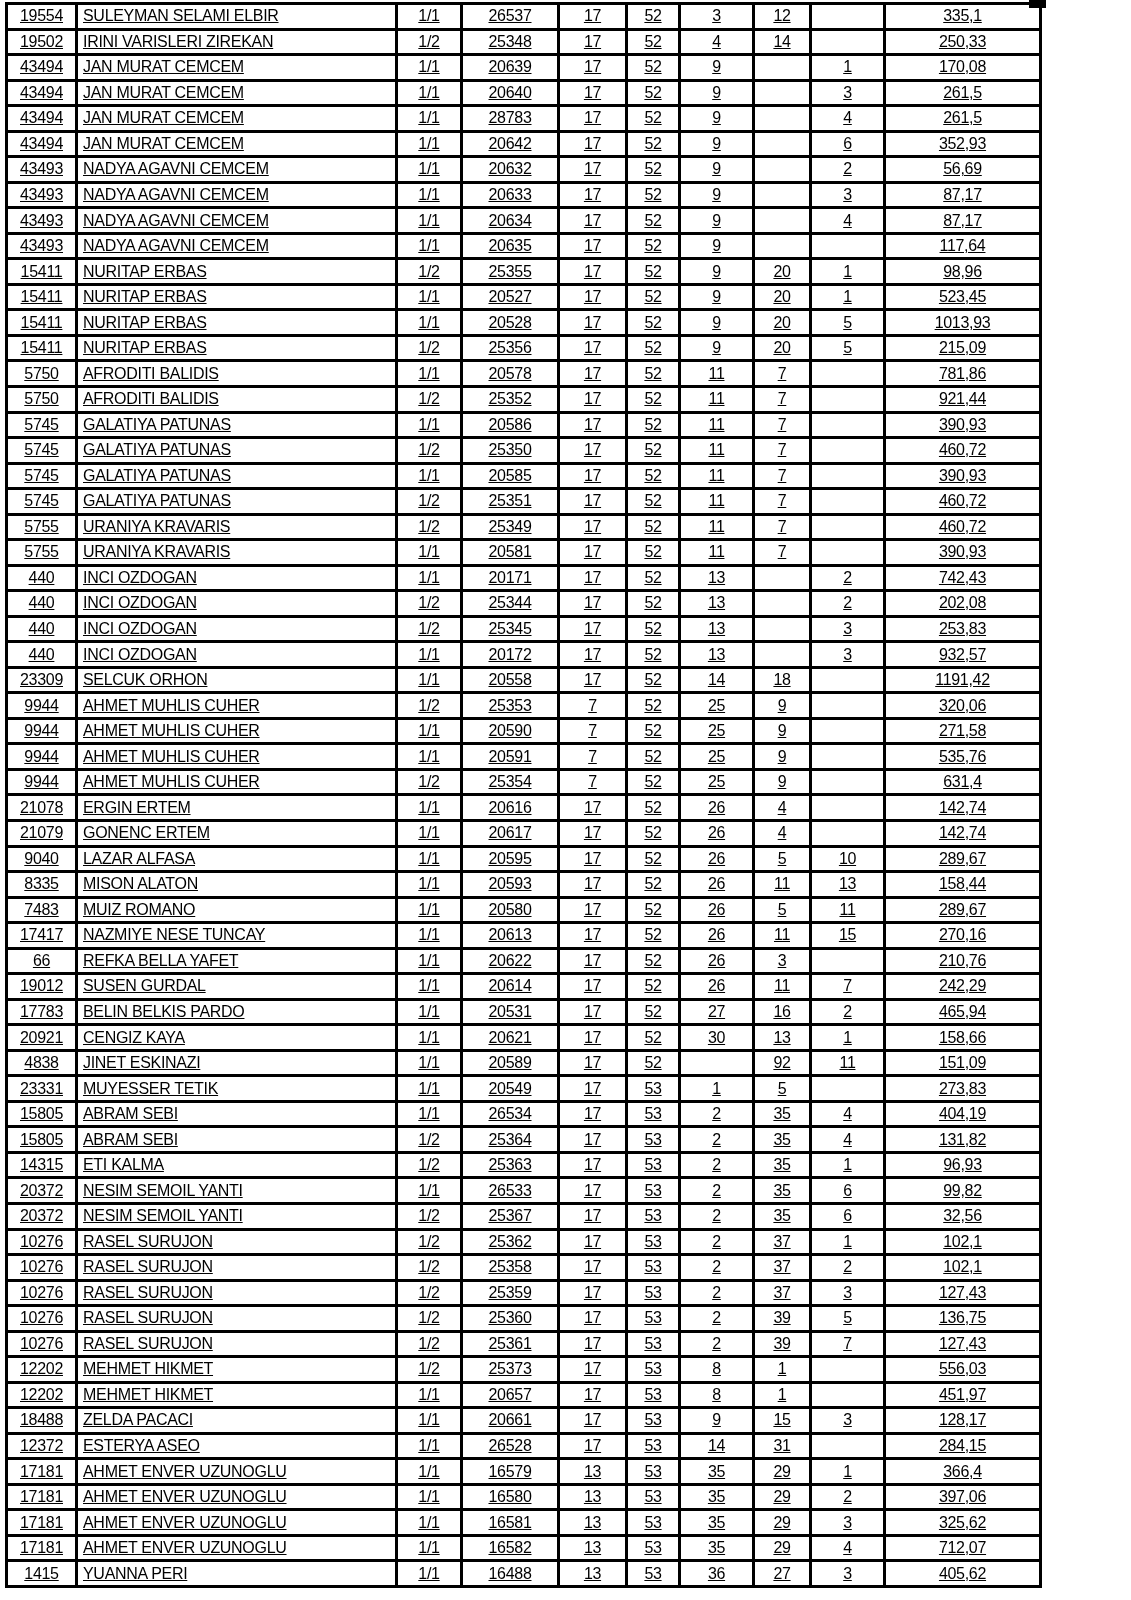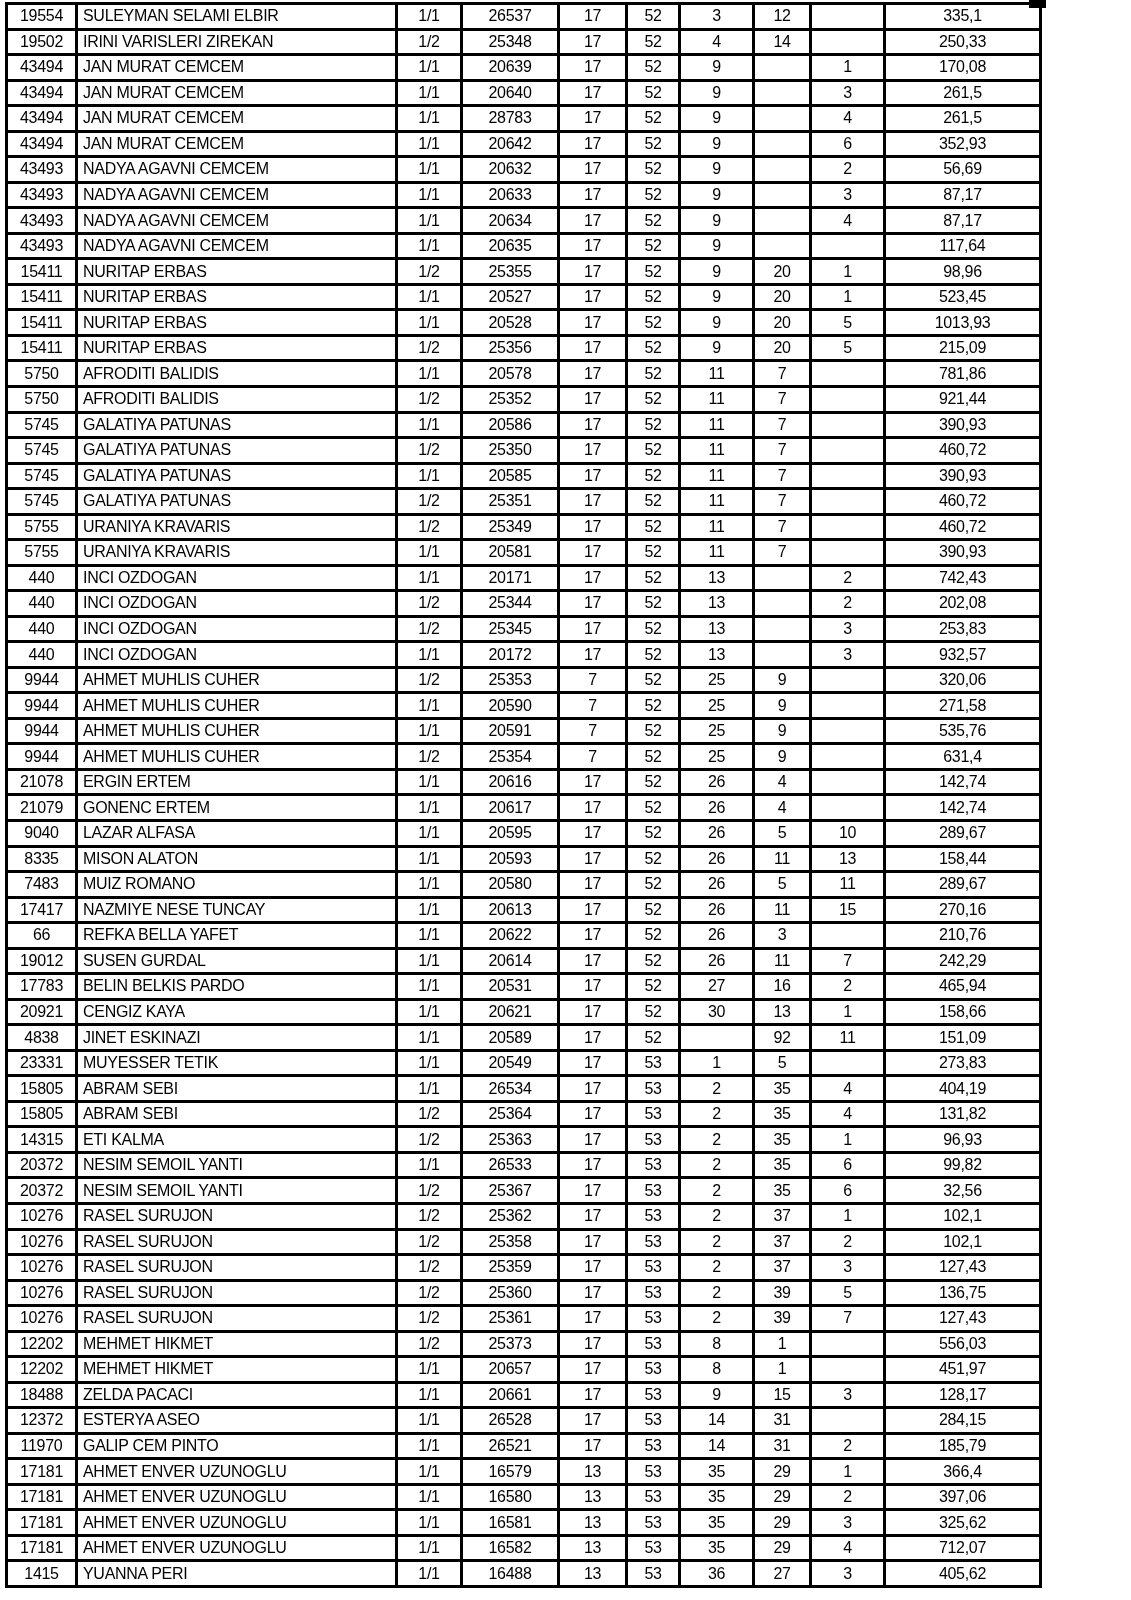--- a/index.html
+++ b/index.html
@@ -24,20 +24,21 @@
     background: #ffffff;
   }
   table.data-grid {
     position: absolute;
     left: 5px;
     top: 2px;
     width: 1034px;
     height: 1586px;
     border-collapse: collapse;
     table-layout: fixed;
+    text-decoration: underline;
   }
   table.data-grid td {
     border: 3px solid #000000;
     padding: 0;
     font-size: 16px;
     letter-spacing: -0.3px;
     text-align: center;
     vertical-align: middle;
     white-space: nowrap;
     overflow: hidden;
@@ -383,20 +384,32 @@
           <td class="c2">1/1</td>
           <td class="c3">20172</td>
           <td class="c4">17</td>
           <td class="c5">52</td>
           <td class="c6">13</td>
           <td class="c7"></td>
           <td class="c8">3</td>
           <td class="c9">932,57</td>
         </tr>
         <tr>
+          <td class="c0">23309</td>
+          <td class="c1">SELCUK ORHON</td>
+          <td class="c2">1/1</td>
+          <td class="c3">20558</td>
+          <td class="c4">17</td>
+          <td class="c5">52</td>
+          <td class="c6">14</td>
+          <td class="c7">18</td>
+          <td class="c8"></td>
+          <td class="c9">1191,42</td>
+        </tr>
+        <tr>
           <td class="c0">9944</td>
           <td class="c1">AHMET MUHLIS CUHER</td>
           <td class="c2">1/2</td>
           <td class="c3">25353</td>
           <td class="c4">7</td>
           <td class="c5">52</td>
           <td class="c6">25</td>
           <td class="c7">9</td>
           <td class="c8"></td>
           <td class="c9">320,06</td>
@@ -741,32 +754,20 @@
           <td class="c0">12372</td>
           <td class="c1">ESTERYA ASEO</td>
           <td class="c2">1/1</td>
           <td class="c3">26528</td>
           <td class="c4">17</td>
           <td class="c5">53</td>
           <td class="c6">14</td>
           <td class="c7">31</td>
           <td class="c8"></td>
           <td class="c9">284,15</td>
-        </tr>
-        <tr>
-          <td class="c0">11970</td>
-          <td class="c1">GALIP CEM PINTO</td>
-          <td class="c2">1/1</td>
-          <td class="c3">26521</td>
-          <td class="c4">17</td>
-          <td class="c5">53</td>
-          <td class="c6">14</td>
-          <td class="c7">31</td>
-          <td class="c8">2</td>
-          <td class="c9">185,79</td>
         </tr>
         <tr>
           <td class="c0">17181</td>
           <td class="c1">AHMET ENVER UZUNOGLU</td>
           <td class="c2">1/1</td>
           <td class="c3">16579</td>
           <td class="c4">13</td>
           <td class="c5">53</td>
           <td class="c6">35</td>
           <td class="c7">29</td>

